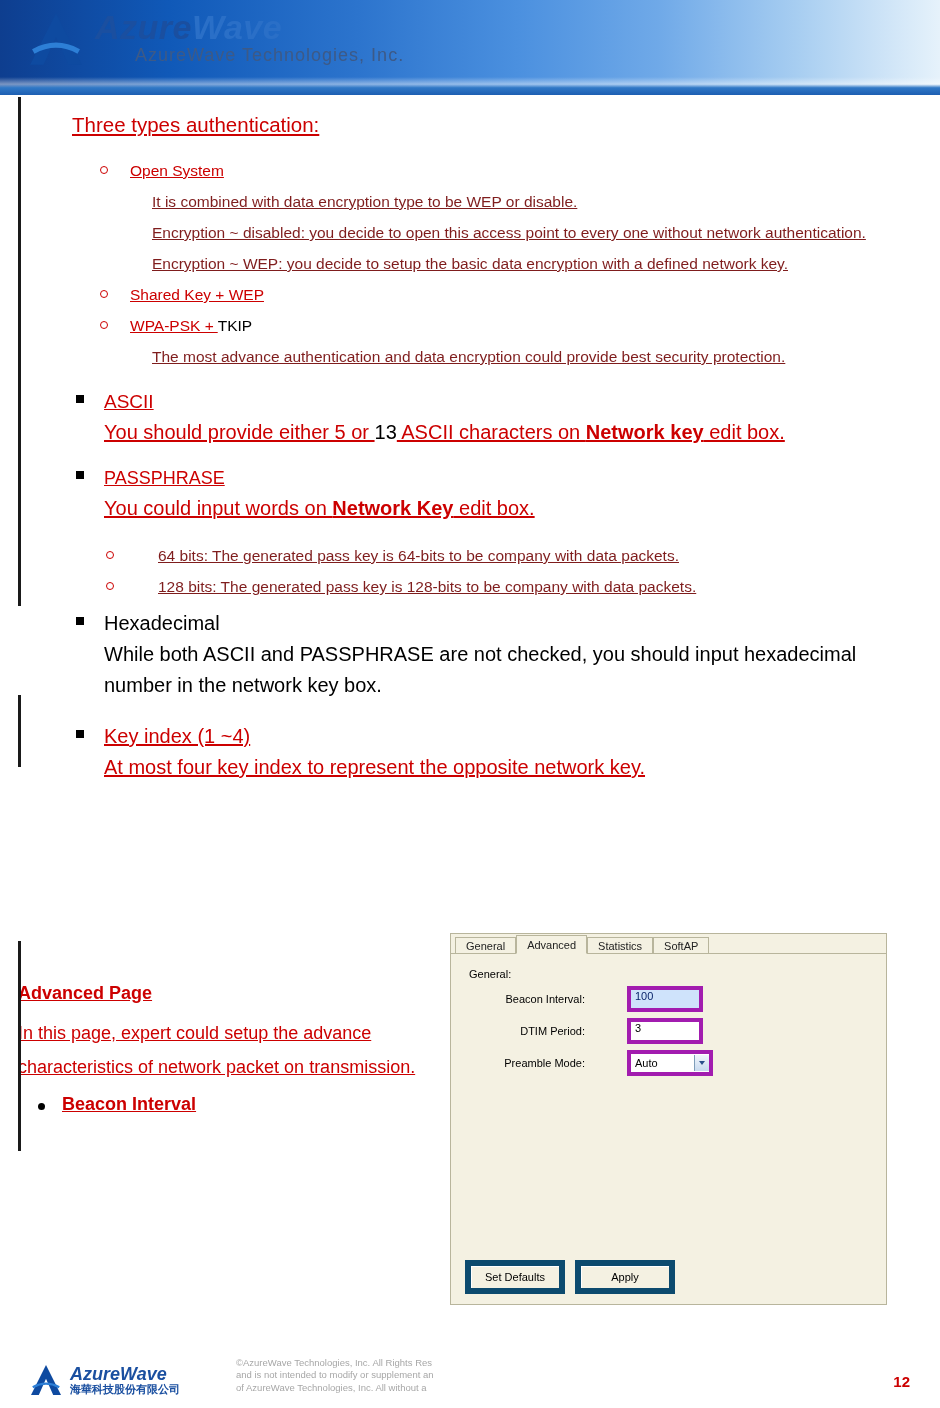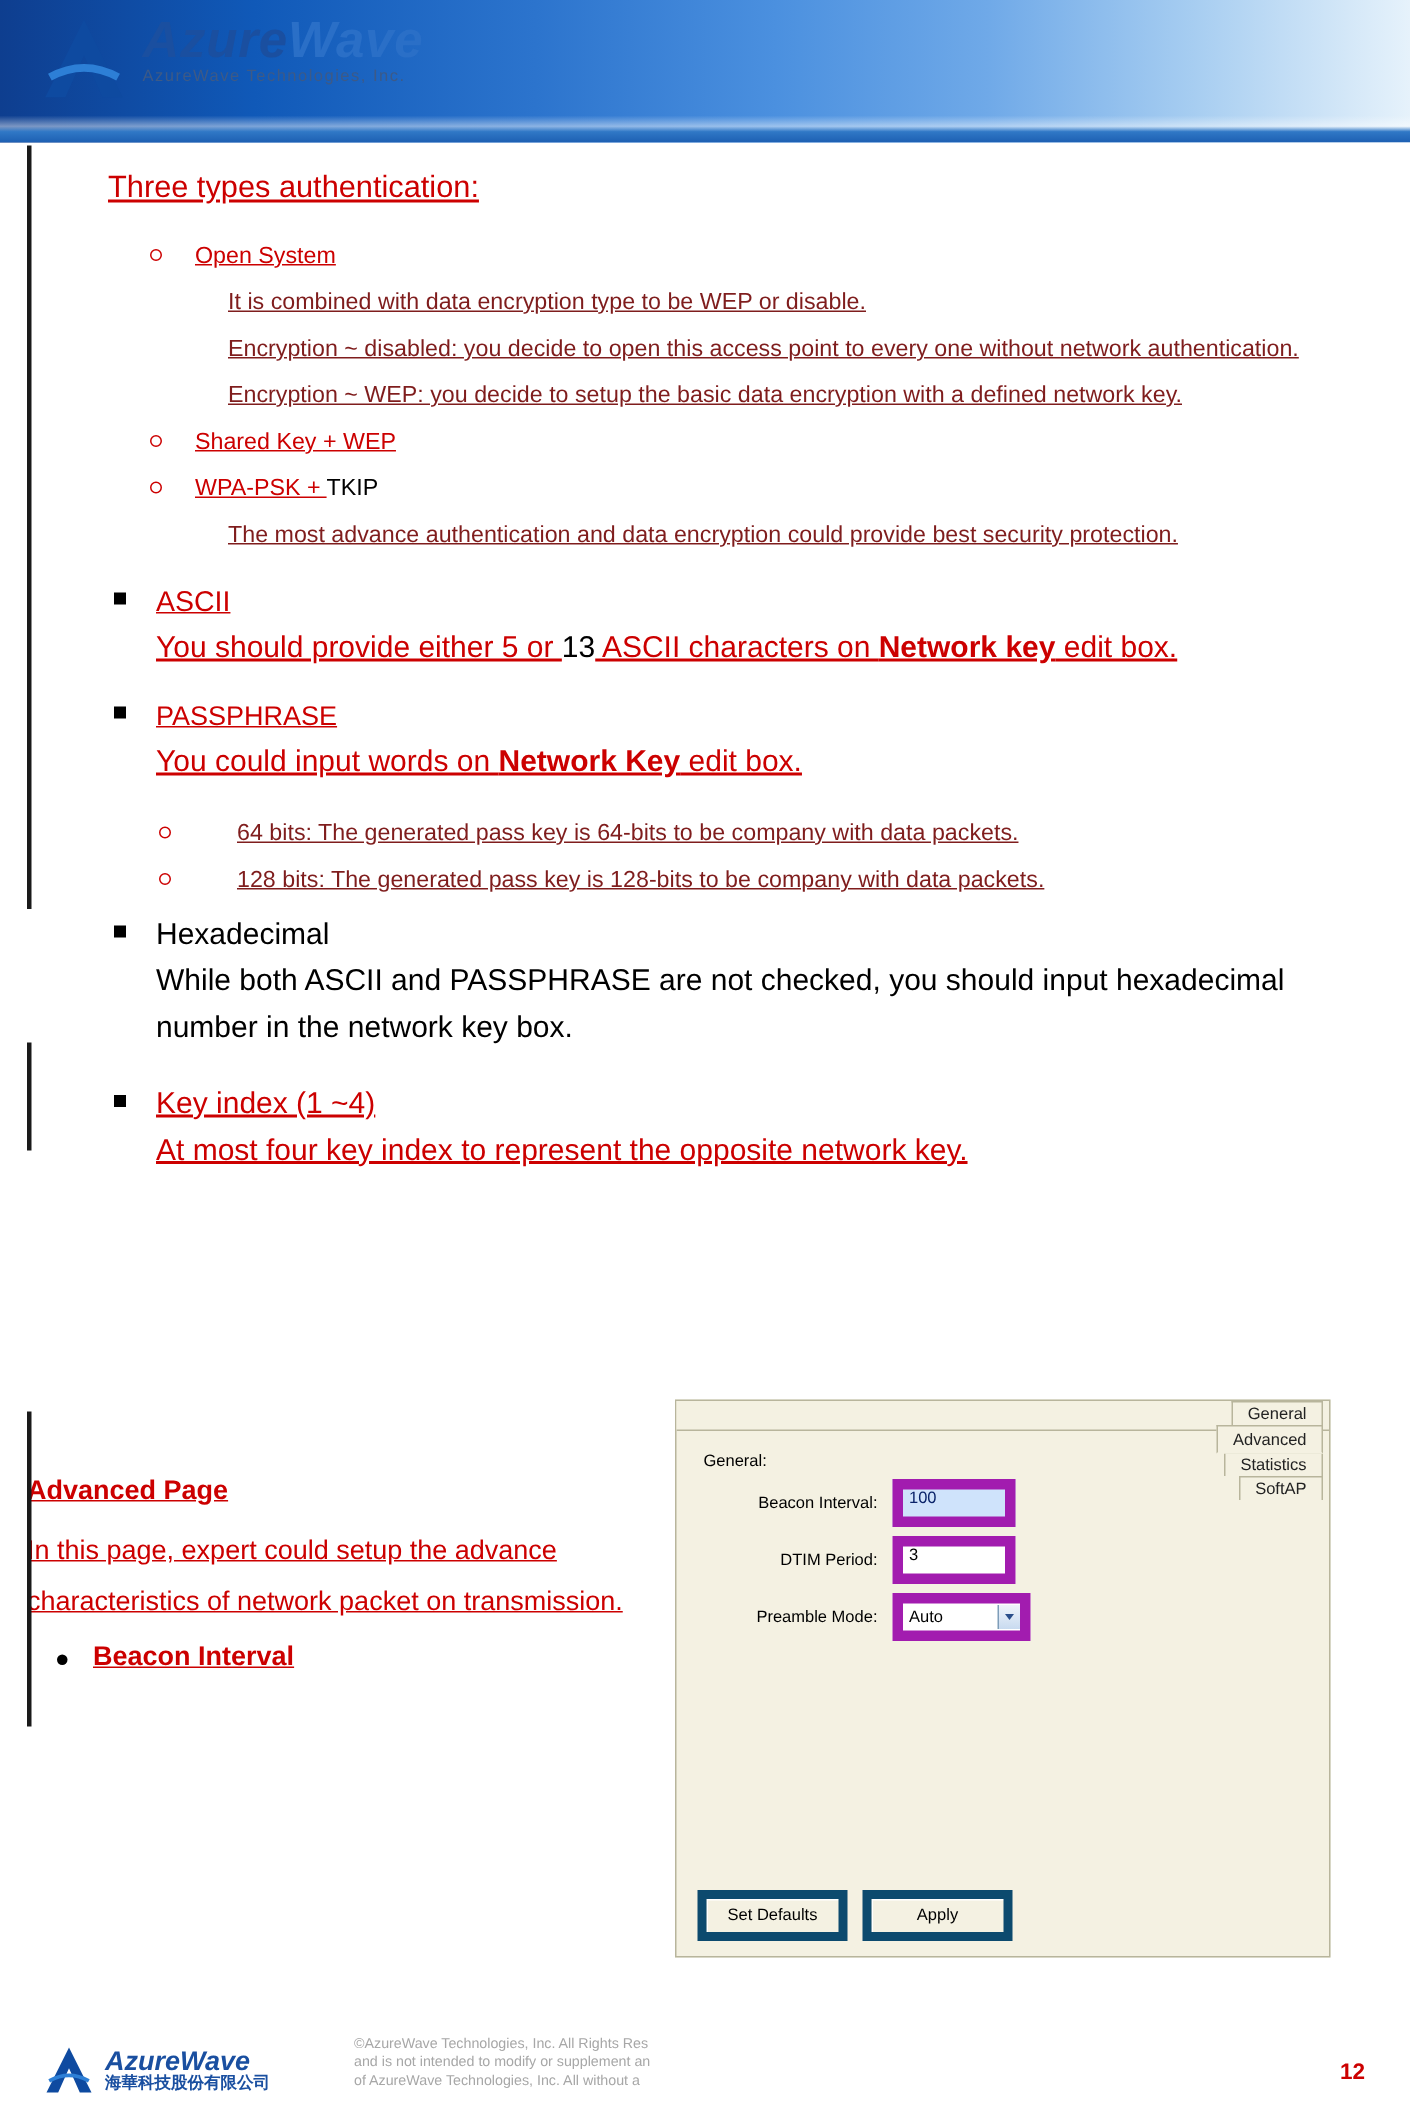--- a/index.html
+++ b/index.html
@@ -10,21 +10,21 @@
           background:linear-gradient(90deg,#0e3e8f 0%,#1059b8 18%,#2c74cd 38%,#4b90df 55%,#6fa9e8 70%,#a8cef1 85%,#e6f2fb 100%);}
   .banner::after{content:"";position:absolute;left:0;right:0;bottom:0;height:18px;
           background:linear-gradient(180deg,rgba(255,255,255,0) 0%,rgba(255,255,255,.45) 40%,#3078c6 60%,#1d5fb2 100%);}
   .banner-inner{position:absolute;top:8px;left:25px;display:flex;align-items:flex-start;}
   .logo-box{width:62px;height:62px;position:relative;margin-right:8px;}
   .logo-box svg{width:100%;height:100%;}
   .logo-text{display:flex;flex-direction:column;justify-content:center;}
   .logo-word{font-size:34px;font-weight:700;font-style:italic;letter-spacing:.5px;}
   .logo-word .az{color:#1a4fa0;}
   .logo-word .wave{color:#2a6fc7;}
-  .logo-sub{font-size:11px;color:#3d5a87;letter-spacing:1px;margin-top:-2px;}
+  .logo-sub{font-size:18px;color:#3d5a87;letter-spacing:1px;margin-top:-2px;margin-left:40px;}
   
   .page{position:relative;padding:10px 28px 0 28px;}
   .leftbar{position:absolute;left:18px;top:0;width:3px;background:#1a1a1a;}
   .redu{color:#cc0000;text-decoration:underline;}
   .section-head{font-size:20.5px;color:#cc0000;text-decoration:underline;margin:8px 0 18px 44px;}
   ul.circ{list-style:none;padding:0;margin:0 0 0 72px;}
   ul.circ>li{position:relative;padding-left:30px;font-size:15.5px;line-height:2.0;}
   ul.circ>li::before{content:"";position:absolute;left:0;top:11px;width:6px;height:6px;border:1.8px solid #cc0000;border-radius:50%;}
   ul.circ li .leadred{color:#cc0000;text-decoration:underline;}
   ul.circ li .bodyred{color:#7f1d1d;text-decoration:underline;margin-left:22px;}
@@ -33,29 +33,29 @@
   ul.sq>li::before{content:"";position:absolute;left:0;top:9px;width:8px;height:8px;background:#000;}
   .bold{font-weight:700;}
   .adv-head{font-size:18px;font-weight:700;color:#cc0000;text-decoration:underline;margin-left:-10px;}
   .adv-intro{font-size:18px;color:#cc0000;text-decoration:underline;line-height:1.9;margin:12px 0 10px -10px;max-width:420px;}
   ul.disc{list-style:none;padding:0;margin:0 0 0 10px;}
   ul.disc>li{position:relative;padding-left:24px;font-size:18px;font-weight:700;color:#cc0000;text-decoration:underline;}
   ul.disc>li::before{content:"";position:absolute;left:0;top:9px;width:7px;height:7px;background:#000;border-radius:50%;}
   
   .dlg{position:absolute;left:450px;top:933px;width:435px;height:370px;
        background:#f4f1e2;border:1px solid #b8b59c;font-family:Tahoma,Arial,sans-serif;font-size:11px;color:#000;}
-  .tabs{display:flex;background:#f4f1e2;padding:0 4px;gap:0;border-bottom:1px solid #b8b59c;height:20px;box-sizing:border-box;align-items:flex-end;flex-direction:column;}
+  .tabs{display:flex;background:#f4f1e2;padding:0 4px;gap:0;border-bottom:1px solid #b8b59c;height:20px;box-sizing:border-box;align-items:flex-end;}
   .tab{padding:2px 10px 1px;border:1px solid #b8b59c;border-bottom:none;background:#f4f1e2;
        position:relative;font-size:11px;color:#222;}
   .tab.active{background:#f4f1e2;font-weight:400;z-index:2;border-bottom:1px solid #f4f1e2;margin-bottom:-1px;padding-top:3px;padding-bottom:2px;}
   .dlg-body{padding:10px 14px;}
   .grp{margin:4px 0 0 4px;}
   .row{display:flex;align-items:center;margin:6px 0;}
   .row label{width:120px;text-align:right;margin-right:10px;color:#000;font-size:11px;}
-  .fld{height:18px;border:7px solid #a21caf;background:#fff;padding:0 4px;font-size:11px;}
+  .fld{height:18px;border:4px solid #a21caf;background:#fff;padding:0 4px;font-size:11px;margin-left:32px;}
   .fld.num{width:60px;}
   .fld.sel{width:70px;display:flex;align-items:center;justify-content:space-between;}
   .fld.hl{background:#cfe3fb;color:#0a246a;}
   .chev{width:14px;height:16px;background:linear-gradient(#f0f5fb,#c8daef);border-left:1px solid #7e9db9;margin: -0px -4px 0 4px;display:flex;align-items:center;justify-content:center;}
   .chev::after{content:"";border-left:3px solid transparent;border-right:3px solid transparent;border-top:4px solid #2a4e8a;}
   .dlg-btns{position:absolute;left:14px;bottom:10px;display:flex;gap:10px;}
   .btn{width:88px;height:22px;border:6px solid #0c4a6e;background:#f4f1e2;font-size:11px;
        display:flex;align-items:center;justify-content:center;box-shadow:inset 1px 1px 0 #fff;}
   
   .footer{position:absolute;left:0;right:12px;bottom:0;height:60px;}

